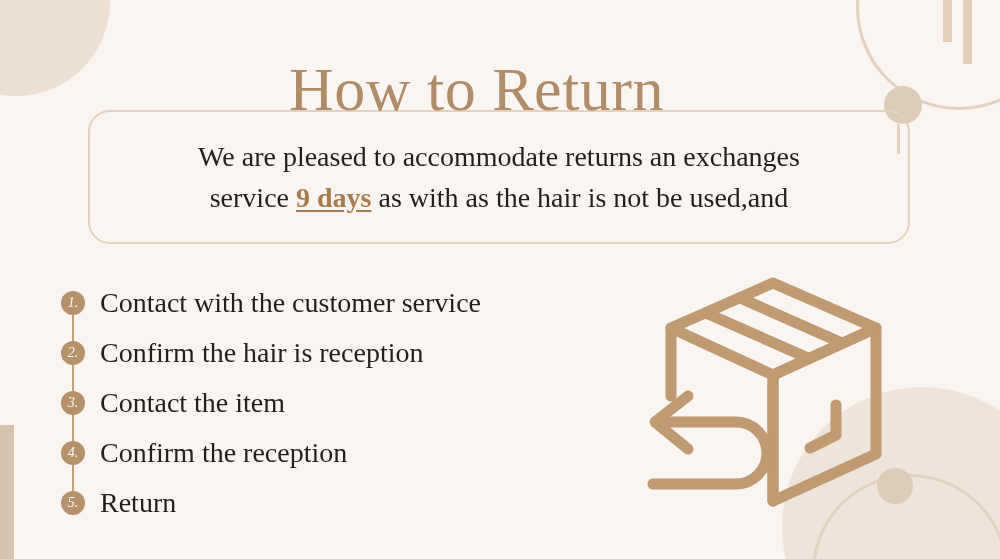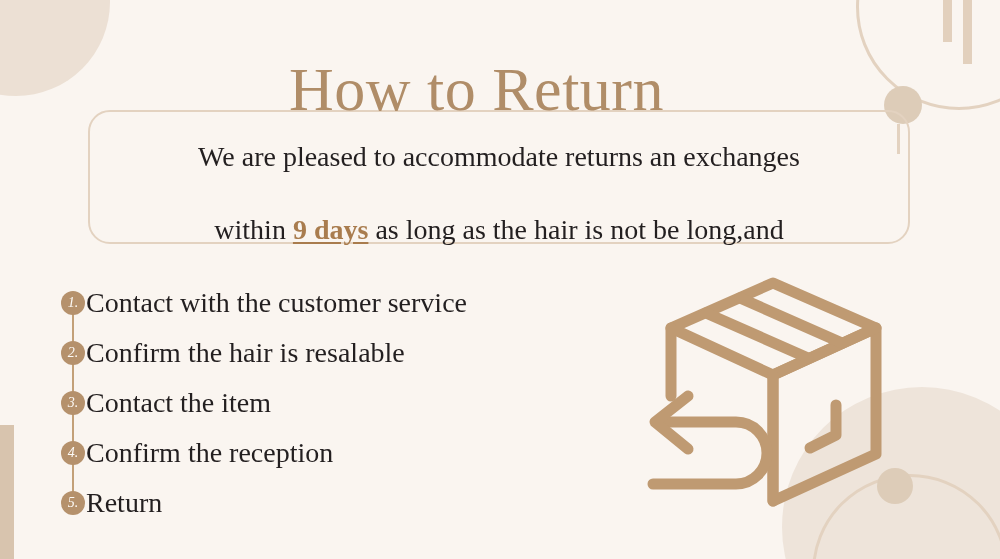--- a/index.html
+++ b/index.html
@@ -139,21 +139,21 @@
     height: 126px;
     display: flex;
     flex-direction: column;
     justify-content: center;
     text-align: center;
     font-size: 28px;
     line-height: 41px;
     color: #231f20;
     z-index: 5;
   }
-  .intro-text .line { display: block; margin-top: 32px; }
+  .intro-text .line { display: block; }
   .hl {
     color: #a97c4e;
     font-weight: bold;
     text-decoration: underline;
     text-underline-offset: 3px;
   }
 
   
   .steps {
     position: absolute;
@@ -194,20 +194,21 @@
     border-radius: 50%;
     background: #b5916c;
     color: #fdfaf6;
     font-size: 14px;
     font-style: italic;
     line-height: 24px;
     text-align: center;
     z-index: 2;
   }
   .step-label {
+    margin-left: 14px;
     font-size: 28px;
     line-height: 34px;
     color: #231f20;
     white-space: nowrap;
   }
 
   
   .illustration {
     position: absolute;
     left: 640px;
@@ -231,39 +232,39 @@
   <div class="deco deco-line-tr"></div>
   <div class="deco deco-dot-tr"></div>
   <div class="deco deco-ring-br"></div>
   <div class="deco deco-dot-br"></div>
 
   <h1 class="title">How to Return</h1>
 
   <div class="intro-box"></div>
   <div class="intro-text">
     <span class="line">We are pleased to accommodate returns an exchanges</span>
-    <span class="line"><span>within </span><span class="hl">9 days</span><span> as long as the hair is not be long,and</span></span>
+    <span class="line"><span>service </span><span class="hl">9 days</span><span> as with as the hair is not be used,and</span></span>
   </div>
 
   <div class="steps">
 
     <div class="step">
       <div class="step-marker">
         <div class="step-connector"></div>
         <div class="step-badge">1.</div>
       </div>
       <div class="step-label">Contact with the customer service</div>
     </div>
 
     <div class="step">
       <div class="step-marker">
         <div class="step-connector"></div>
         <div class="step-badge">2.</div>
       </div>
-      <div class="step-label">Confirm the hair is resalable</div>
+      <div class="step-label">Confirm the hair is reception</div>
     </div>
 
     <div class="step">
       <div class="step-marker">
         <div class="step-connector"></div>
         <div class="step-badge">3.</div>
       </div>
       <div class="step-label">Contact the item</div>
     </div>
 

